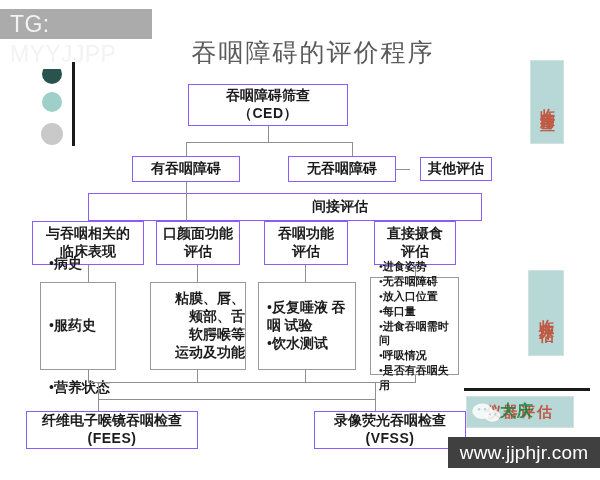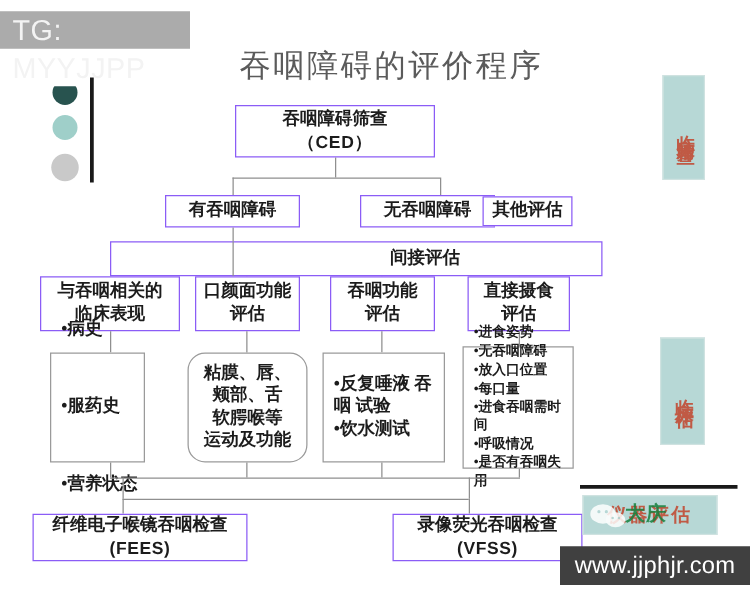--- a/index.html
+++ b/index.html
@@ -76,21 +76,21 @@
     background:#ffffff;
     box-sizing:border-box;
     color:#1c1c1c;
     font-weight:bold;
     display:flex;flex-direction:column;
     justify-content:center;
     line-height:1.3;
   }
   .blist .ln{display:block;}
   .blist.pad{padding-left:8px;}
-  .blist.center{align-items:center;text-align:center;border-radius:14px;}
+  .blist.center{align-items:flex-end;text-align:center;}
 
   
   .ln-h{position:absolute;height:1px;background:#8f8f8f;}
   .ln-v{position:absolute;width:1px;background:#8f8f8f;}
   .blackline{position:absolute;height:3px;background:#1a1a1a;}
 
   
   .sidelabel{
     position:absolute;
     background:#b7d8d6;
@@ -156,21 +156,21 @@
   <div class="ln-v" style="left:186px;top:142px;height:14px;"></div>
   <div class="ln-v" style="left:352px;top:142px;height:14px;"></div>
 
   <div class="box" style="left:132px;top:156px;width:108px;height:26px;font-size:14px;">
     <span>有吞咽障碍</span>
   </div>
   <div class="box" style="left:288px;top:156px;width:108px;height:26px;font-size:14px;">
     <span>无吞咽障碍</span>
   </div>
   <div class="ln-h" style="left:396px;top:169px;width:14px;"></div>
-  <div class="box" style="left:386px;top:157px;width:72px;height:24px;font-size:14px;align-items:center;">
+  <div class="box" style="left:420px;top:157px;width:72px;height:24px;font-size:14px;align-items:center;">
     <span>其他评估</span>
   </div>
 
   <div class="ln-v" style="left:186px;top:182px;height:11px;"></div>
 
   <div class="box" style="left:88px;top:193px;width:394px;height:28px;font-size:14px;justify-content:center;">
     <span style="padding-left:110px;">间接评估</span>
   </div>
   <div class="ln-v" style="left:186px;top:193px;height:28px;"></div>
 

